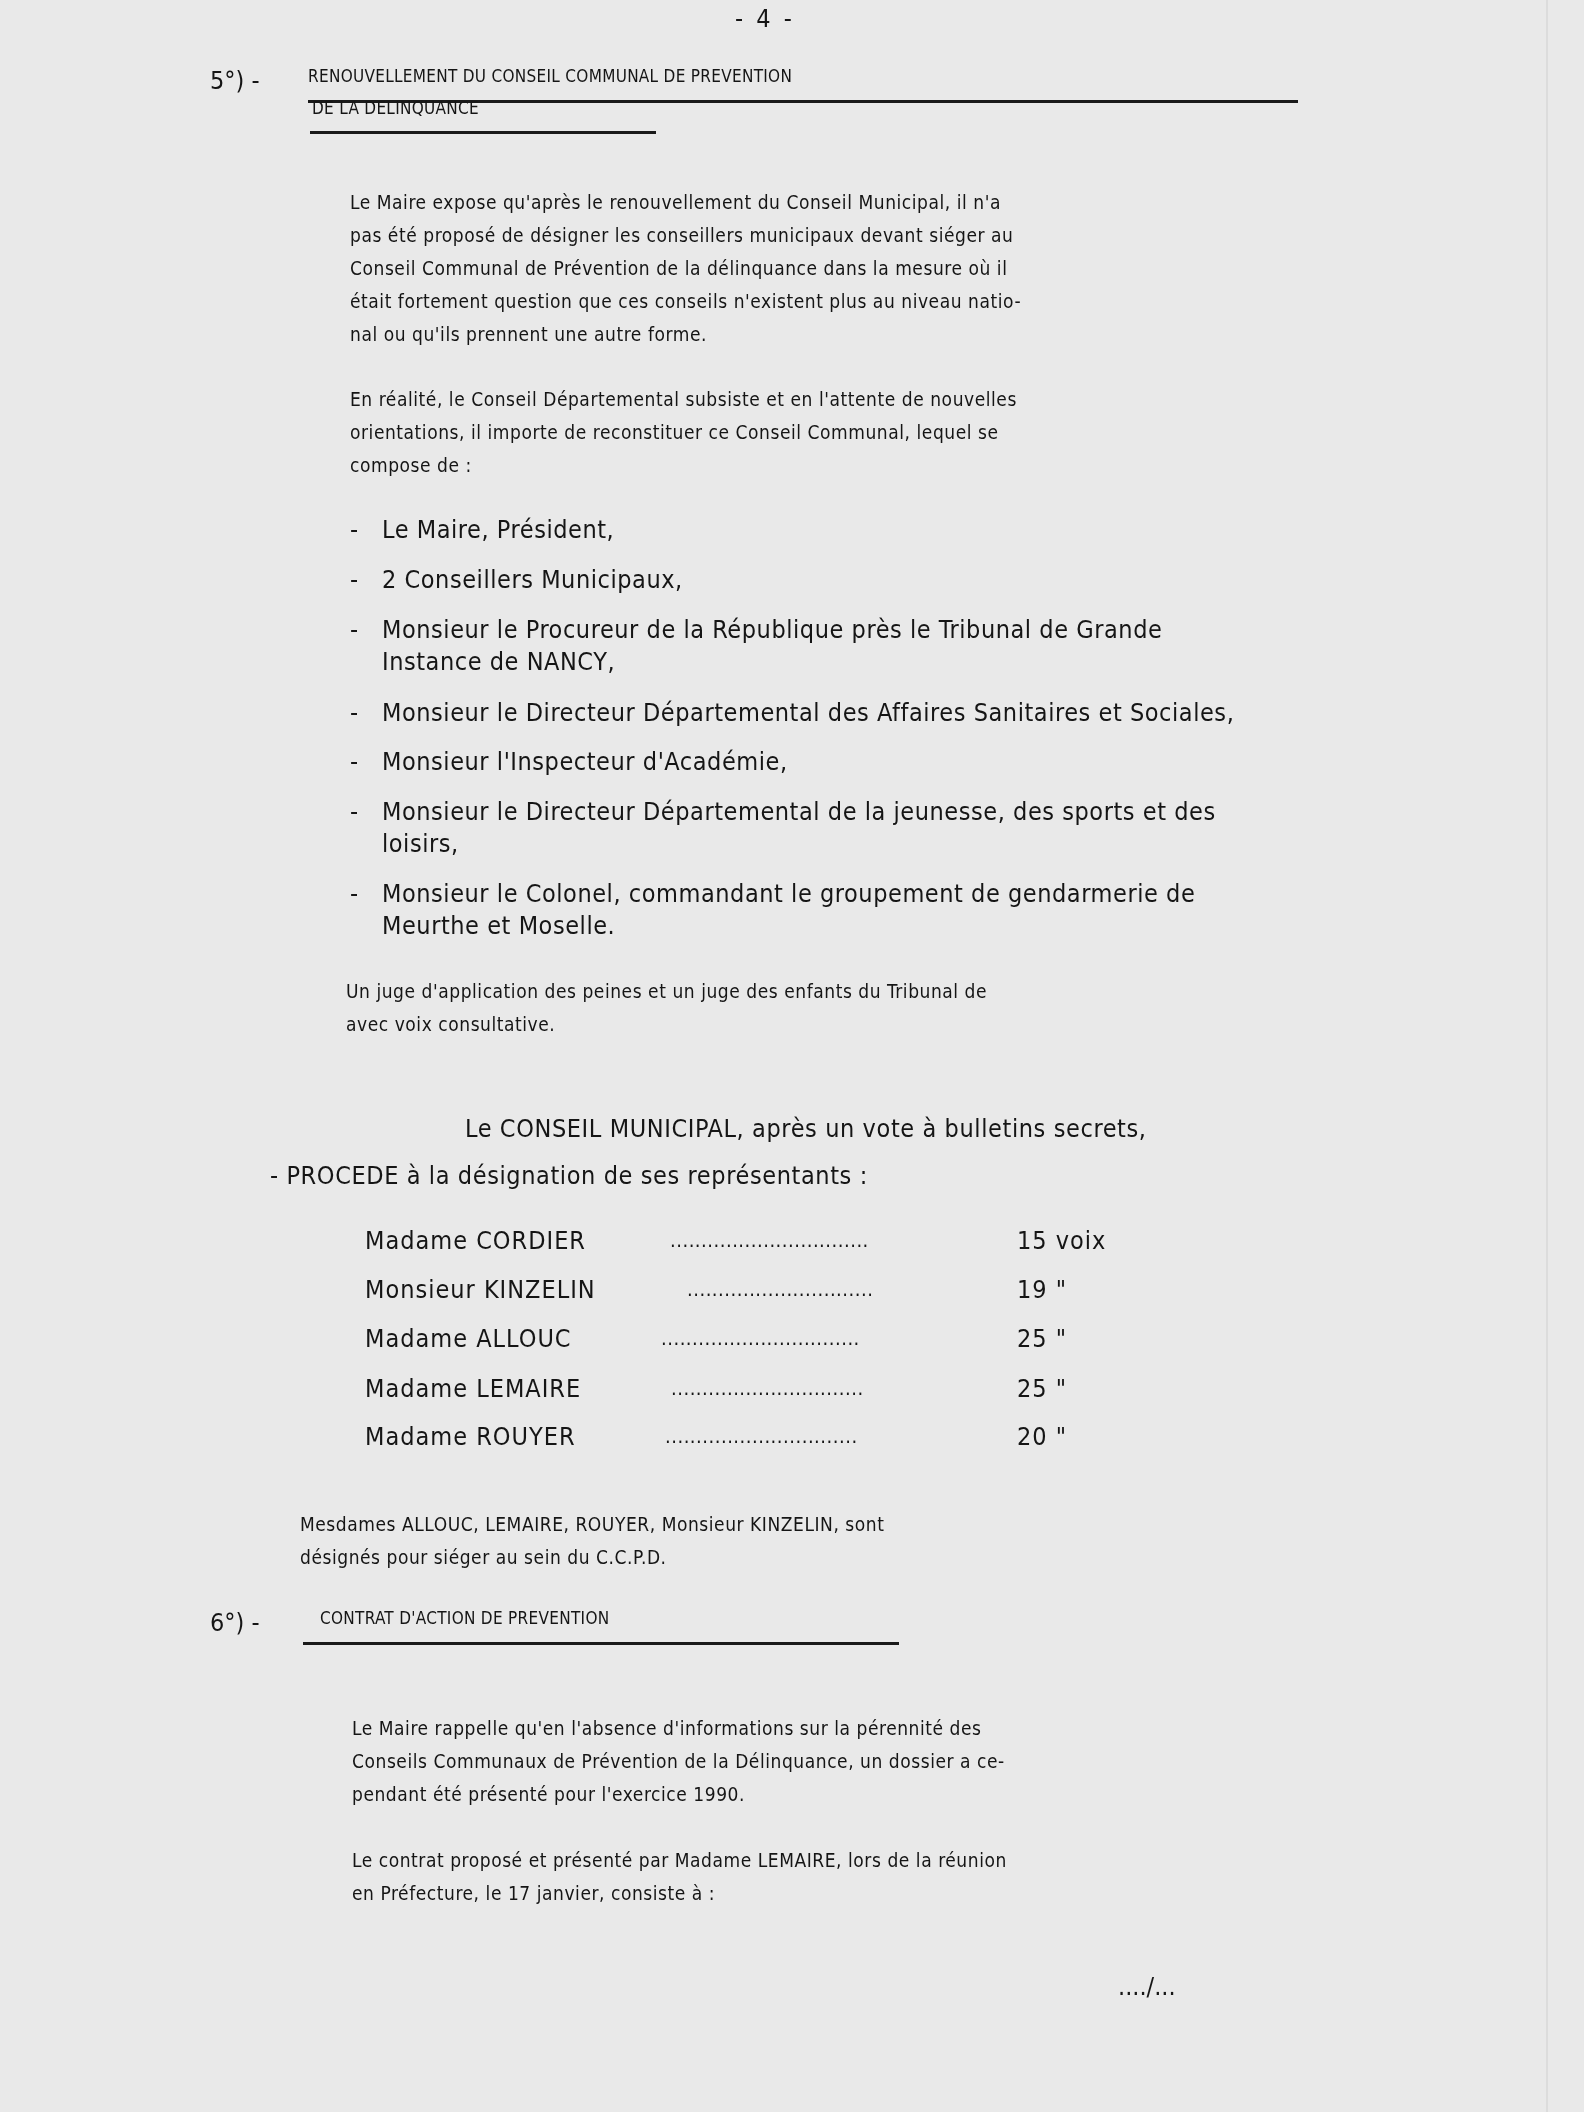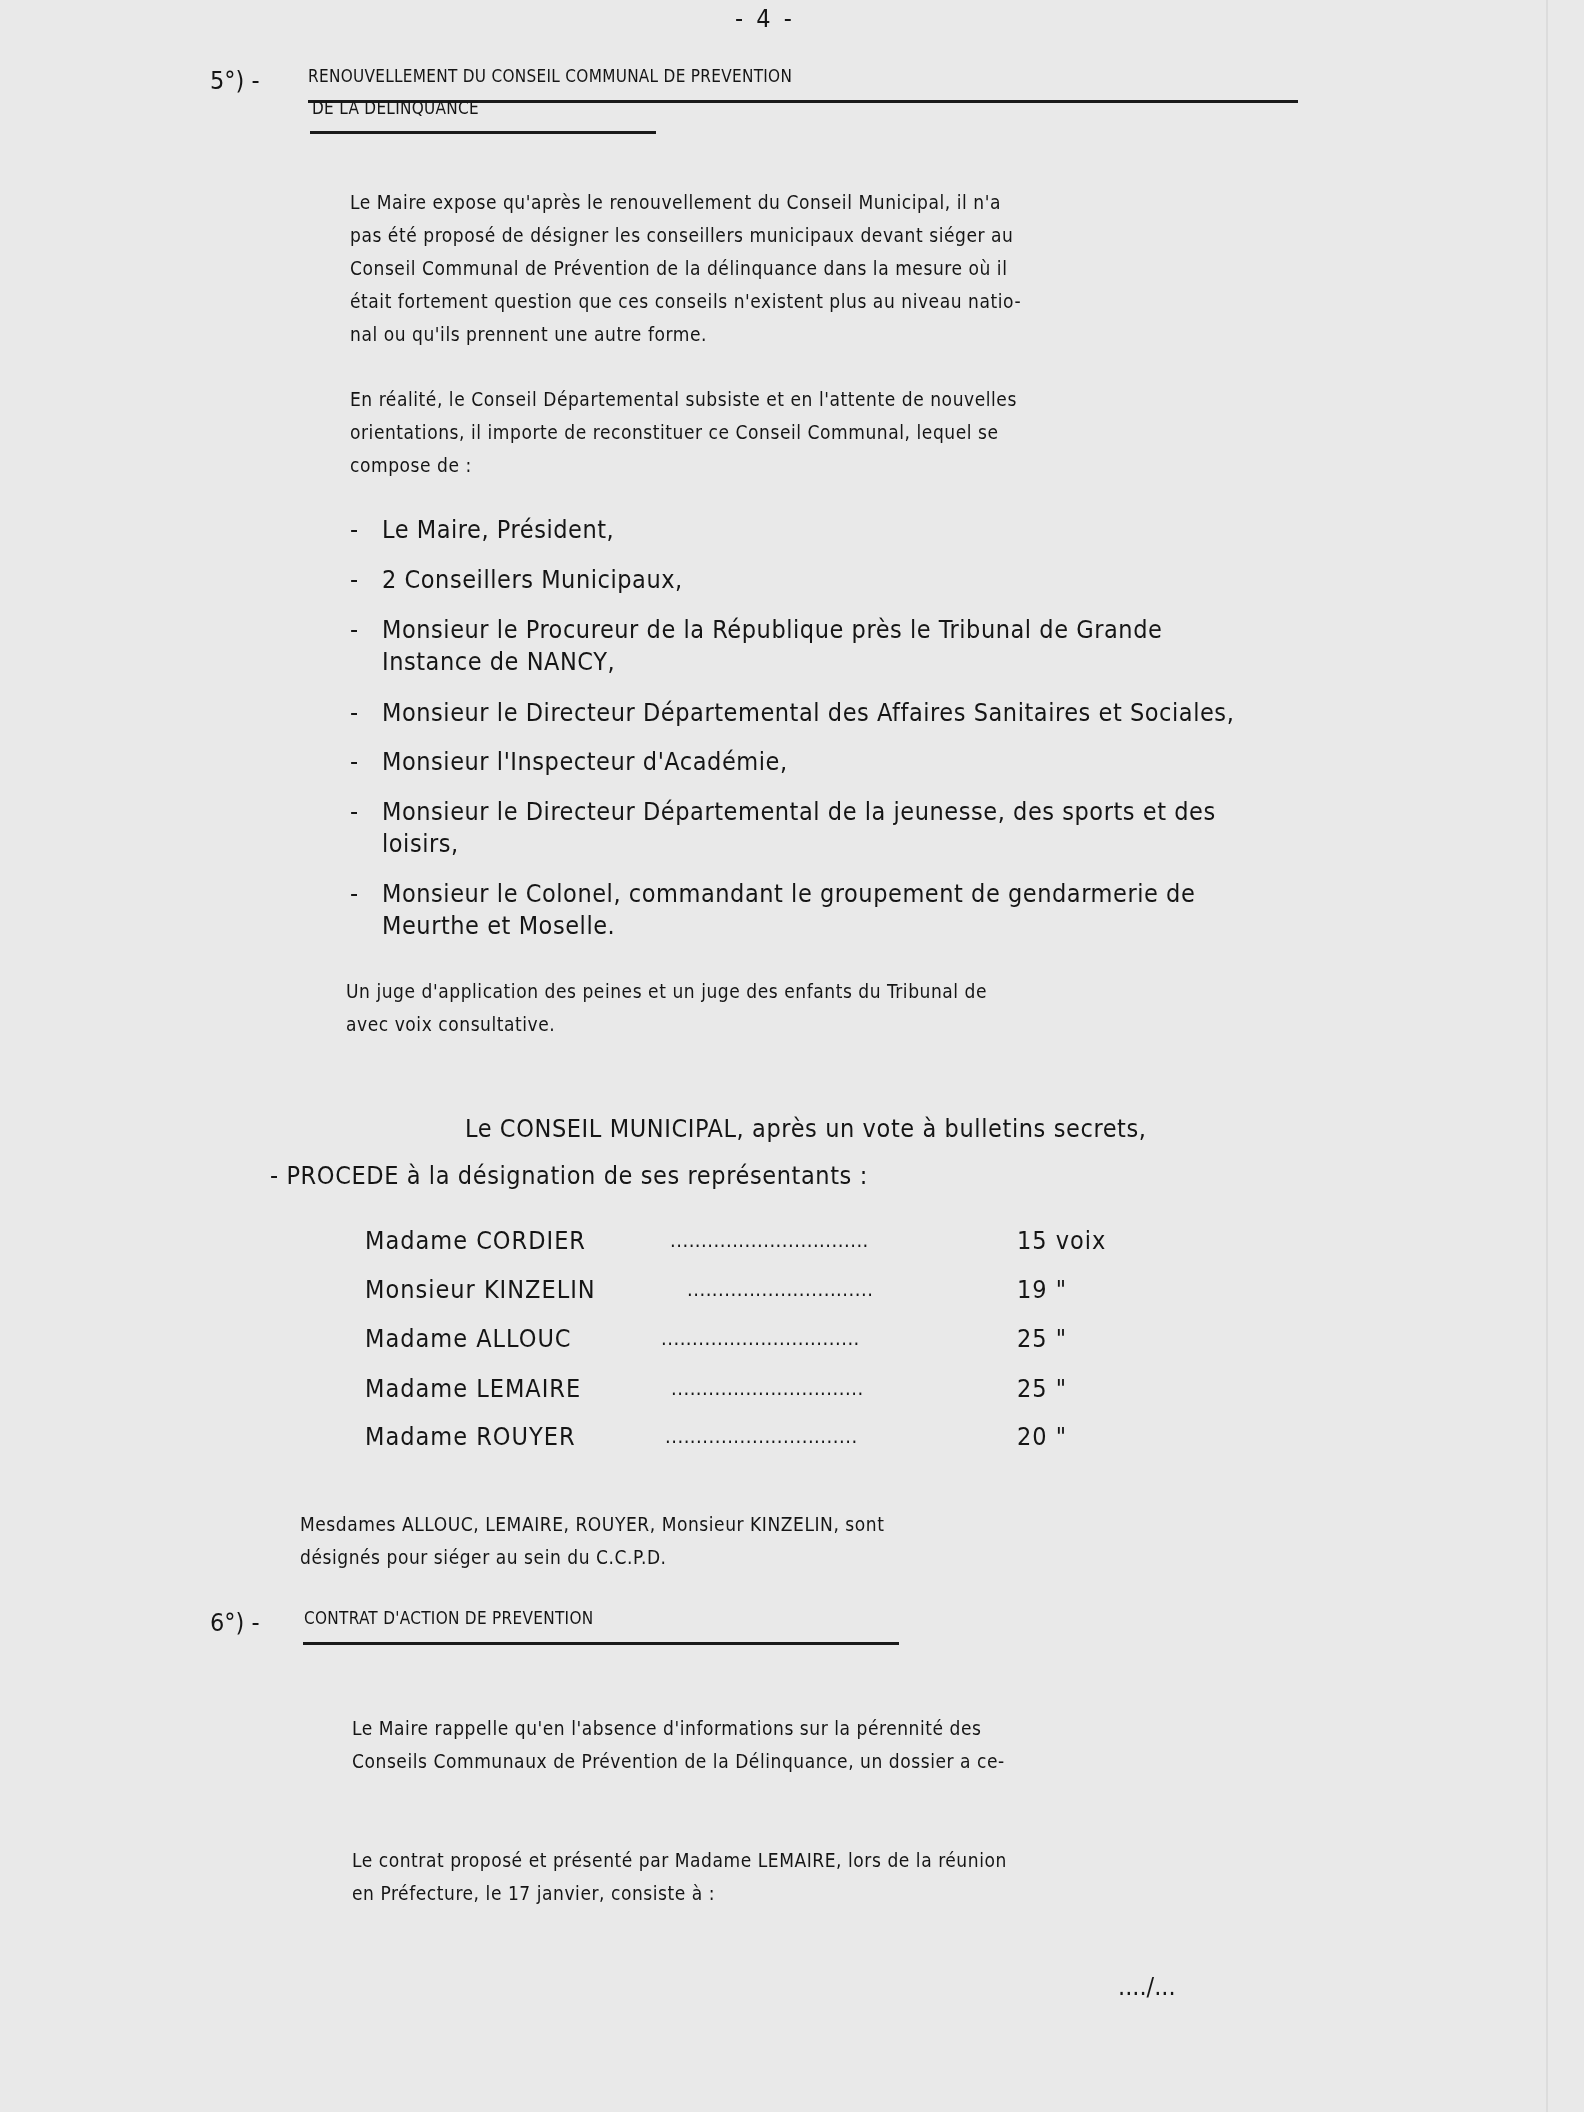--- a/index.html
+++ b/index.html
@@ -121,25 +121,26 @@
   <span class="dots" style="left:300px;">...............................</span>
   <span class="val">20 "</span>
 </div>
 
 <div class="para" style="left:300px; top:1508px;">
   <span class="ln">Mesdames ALLOUC, LEMAIRE, ROUYER, Monsieur KINZELIN, sont</span>
   <span class="ln">désignés pour siéger au sein du C.C.P.D.</span>
 </div>
 
 <div class="abs sec-num" style="left:210px; top:1608px;">6°) -</div>
-<div class="abs heading" style="left:304px; top:1608px;">CONTRAT D'ACTION DE PREVENTION</div>
+<div class="abs heading" style="left:320px; top:1608px;">CONTRAT D'ACTION DE PREVENTION</div>
 <div class="uline" style="left:303px; top:1642px; width:596px;"></div>
 
 <div class="para" style="left:352px; top:1712px;">
   <span class="ln">Le Maire rappelle qu'en l'absence d'informations sur la pérennité des</span>
   <span class="ln">Conseils Communaux de Prévention de la Délinquance, un dossier a ce-</span>
+  <span class="ln">pendant été présenté pour l'exercice 1990.</span>
 </div>
 <div class="para" style="left:352px; top:1844px;">
   <span class="ln">Le contrat proposé et présenté par Madame LEMAIRE, lors de la réunion</span>
   <span class="ln">en Préfecture, le 17 janvier, consiste à :</span>
 </div>
 
 <div class="abs txt" style="left:1118px; top:1972px; letter-spacing:0px;">..../...</div>
 
 </body></html>

